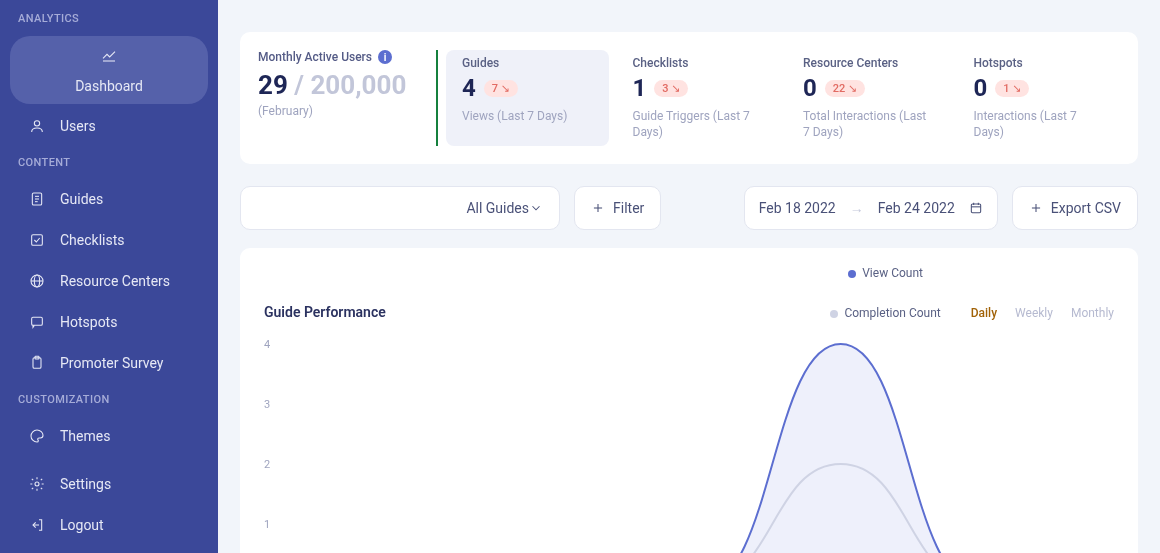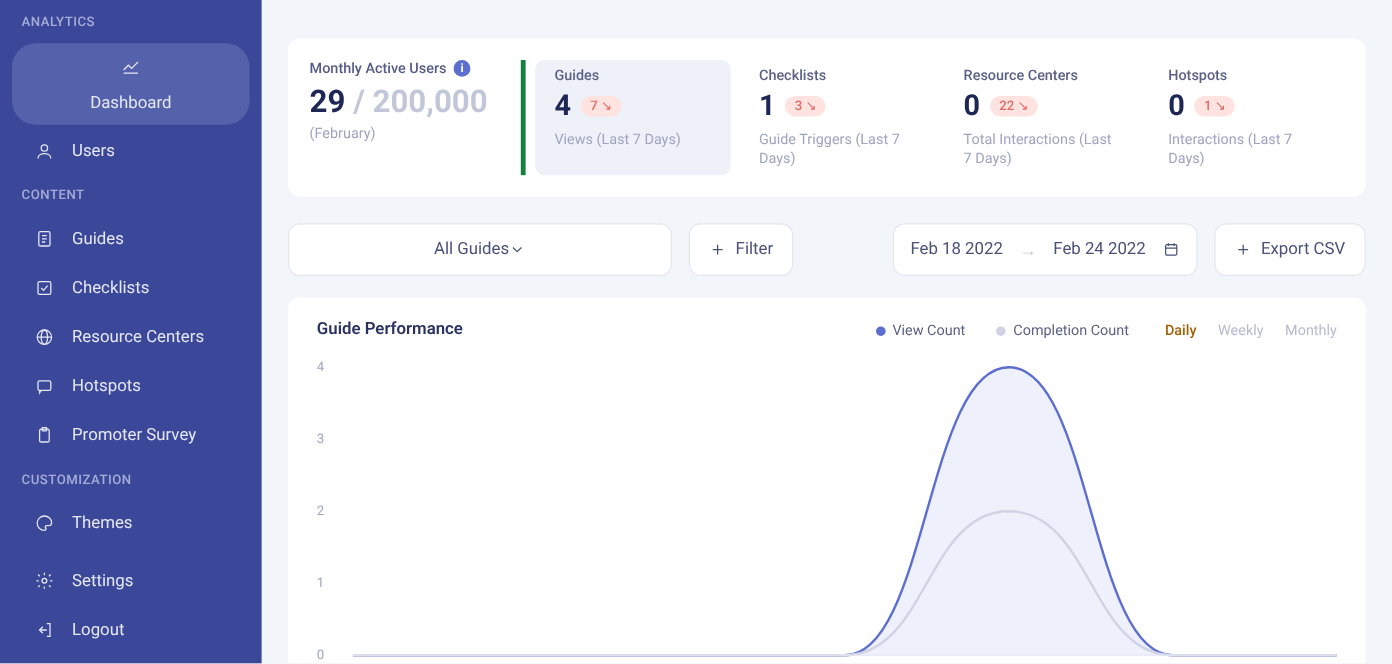--- a/index.html
+++ b/index.html
@@ -8,45 +8,45 @@
   .sidebar { width:218px; background:#3b4899; color:#fff; height:553px; padding-top:4px; flex-shrink:0; }
   .sidebar-section { font-size:11px; letter-spacing:0.4px; color:#a6acd8; padding:8px 18px 8px 18px; font-weight:500; }
   .sidebar-item { display:flex; align-items:center; gap:14px; padding:10px 18px; font-size:14px; color:#e6e8f5; cursor:pointer; border-radius:20px; margin:3px 10px; }
   .sidebar-item.active { background:#5561aa;flex-direction:column; }
   .sidebar-item .icon { width:18px; height:18px; display:flex; align-items:center; justify-content:center; }
   .sidebar-item svg { width:16px; height:16px; stroke:#e6e8f5; fill:none; stroke-width:1.6; }
   
   .main { flex:1; padding:0 22px 0 22px; overflow:hidden; }
   
   .statrow { background:#fff; border-radius:10px; margin-top:32px; display:flex; align-items:stretch; padding:18px 18px; gap:8px; }
-  .mau { width:180px; border-right:4px solid #15803d; padding-right:16px; }
+  .mau { width:180px; border-right:2px solid #15803d; padding-right:16px; }
   .mau-title { font-size:12px; color:#545b86; font-weight:500; display:flex; align-items:center; gap:6px; }
   .mau-value { margin-top:6px; font-size:26px; font-weight:700; color:#1e2656; }
   .mau-value .limit { color:#c2c6d9; font-weight:700; }
   .mau-sub { font-size:12px; color:#9fa4bf; margin-top:4px; }
   .kpi { flex:1; padding:6px 16px; border-radius:8px; min-width:120px; }
   .kpi.selected { background:#eff1f9; }
   .kpi-title { font-size:12px; color:#5a6184; font-weight:500; }
   .kpi-row { display:flex; align-items:center; gap:8px; margin-top:4px; }
   .kpi-num { font-size:24px; font-weight:700; color:#1e2656; }
   .kpi-badge { background:#ffe3e1; color:#e26b63; font-size:11px; padding:2px 8px; border-radius:10px; font-weight:500; display:inline-flex; align-items:center; gap:3px; }
   .kpi-sub { font-size:12px; color:#9fa4bf; margin-top:6px; line-height:1.35; }
   
   .toolbar { display:flex; gap:14px; margin-top:22px; align-items:center; }
   .select, .btn, .daterange { background:#fff; border:1px solid #e3e6f0; border-radius:10px; height:44px; display:flex; align-items:center; padding:0 16px; font-size:14px; color:#4a5178; cursor:pointer; }
-  .select { width:320px; justify-content:center; }
+  .select { width:320px; justify-content:flex-end; }
   .btn { gap:8px; }
   .daterange { gap:14px; padding:0 14px; }
   .daterange .arrow { color:#c4c8db; }
   .spacer { flex:1; }
   
   .chartcard { background:#fff; border-radius:10px; margin-top:18px; padding:18px 24px 0 24px; height:320px; position:relative; }
   .chart-head { display:flex; align-items:flex-end; }
   .chart-title { font-size:14px; font-weight:600; color:#2b3260; }
-  .legend { display:flex; gap:26px; margin-left:auto; margin-right:30px; font-size:12px; color:#5a6184; align-items:center;}
+  .legend { display:flex; gap:26px; margin-left:auto; margin-right:30px; font-size:12px; color:#5a6184; align-items:center;flex-direction:column;}
   .legend .dot { width:8px; height:8px; border-radius:50%; display:inline-block; margin-right:6px; vertical-align:middle; }
   .dot.blue { background:#5c6ed0; }
   .dot.grey { background:#cfd3e4; }
   .granularity { display:flex; gap:18px; font-size:12px; }
   .granularity span { color:#b6bad0; cursor:pointer; }
   .granularity span.active { color:#a16207; font-weight:500; }
   .chartarea { position:relative; height:260px; margin-top:18px; }
   .ylabel { position:absolute; left:0; font-size:11px; color:#9fa4bf; transform:translateY(-50%); }
   .chartsvg { position:absolute; left:30px; top:0; right:0; bottom:0; }
   .info-icon { width:14px; height:14px; border-radius:50%; background:#5c6ed0; color:#fff; font-size:10px; display:inline-flex; align-items:center; justify-content:center; font-weight:700;}

